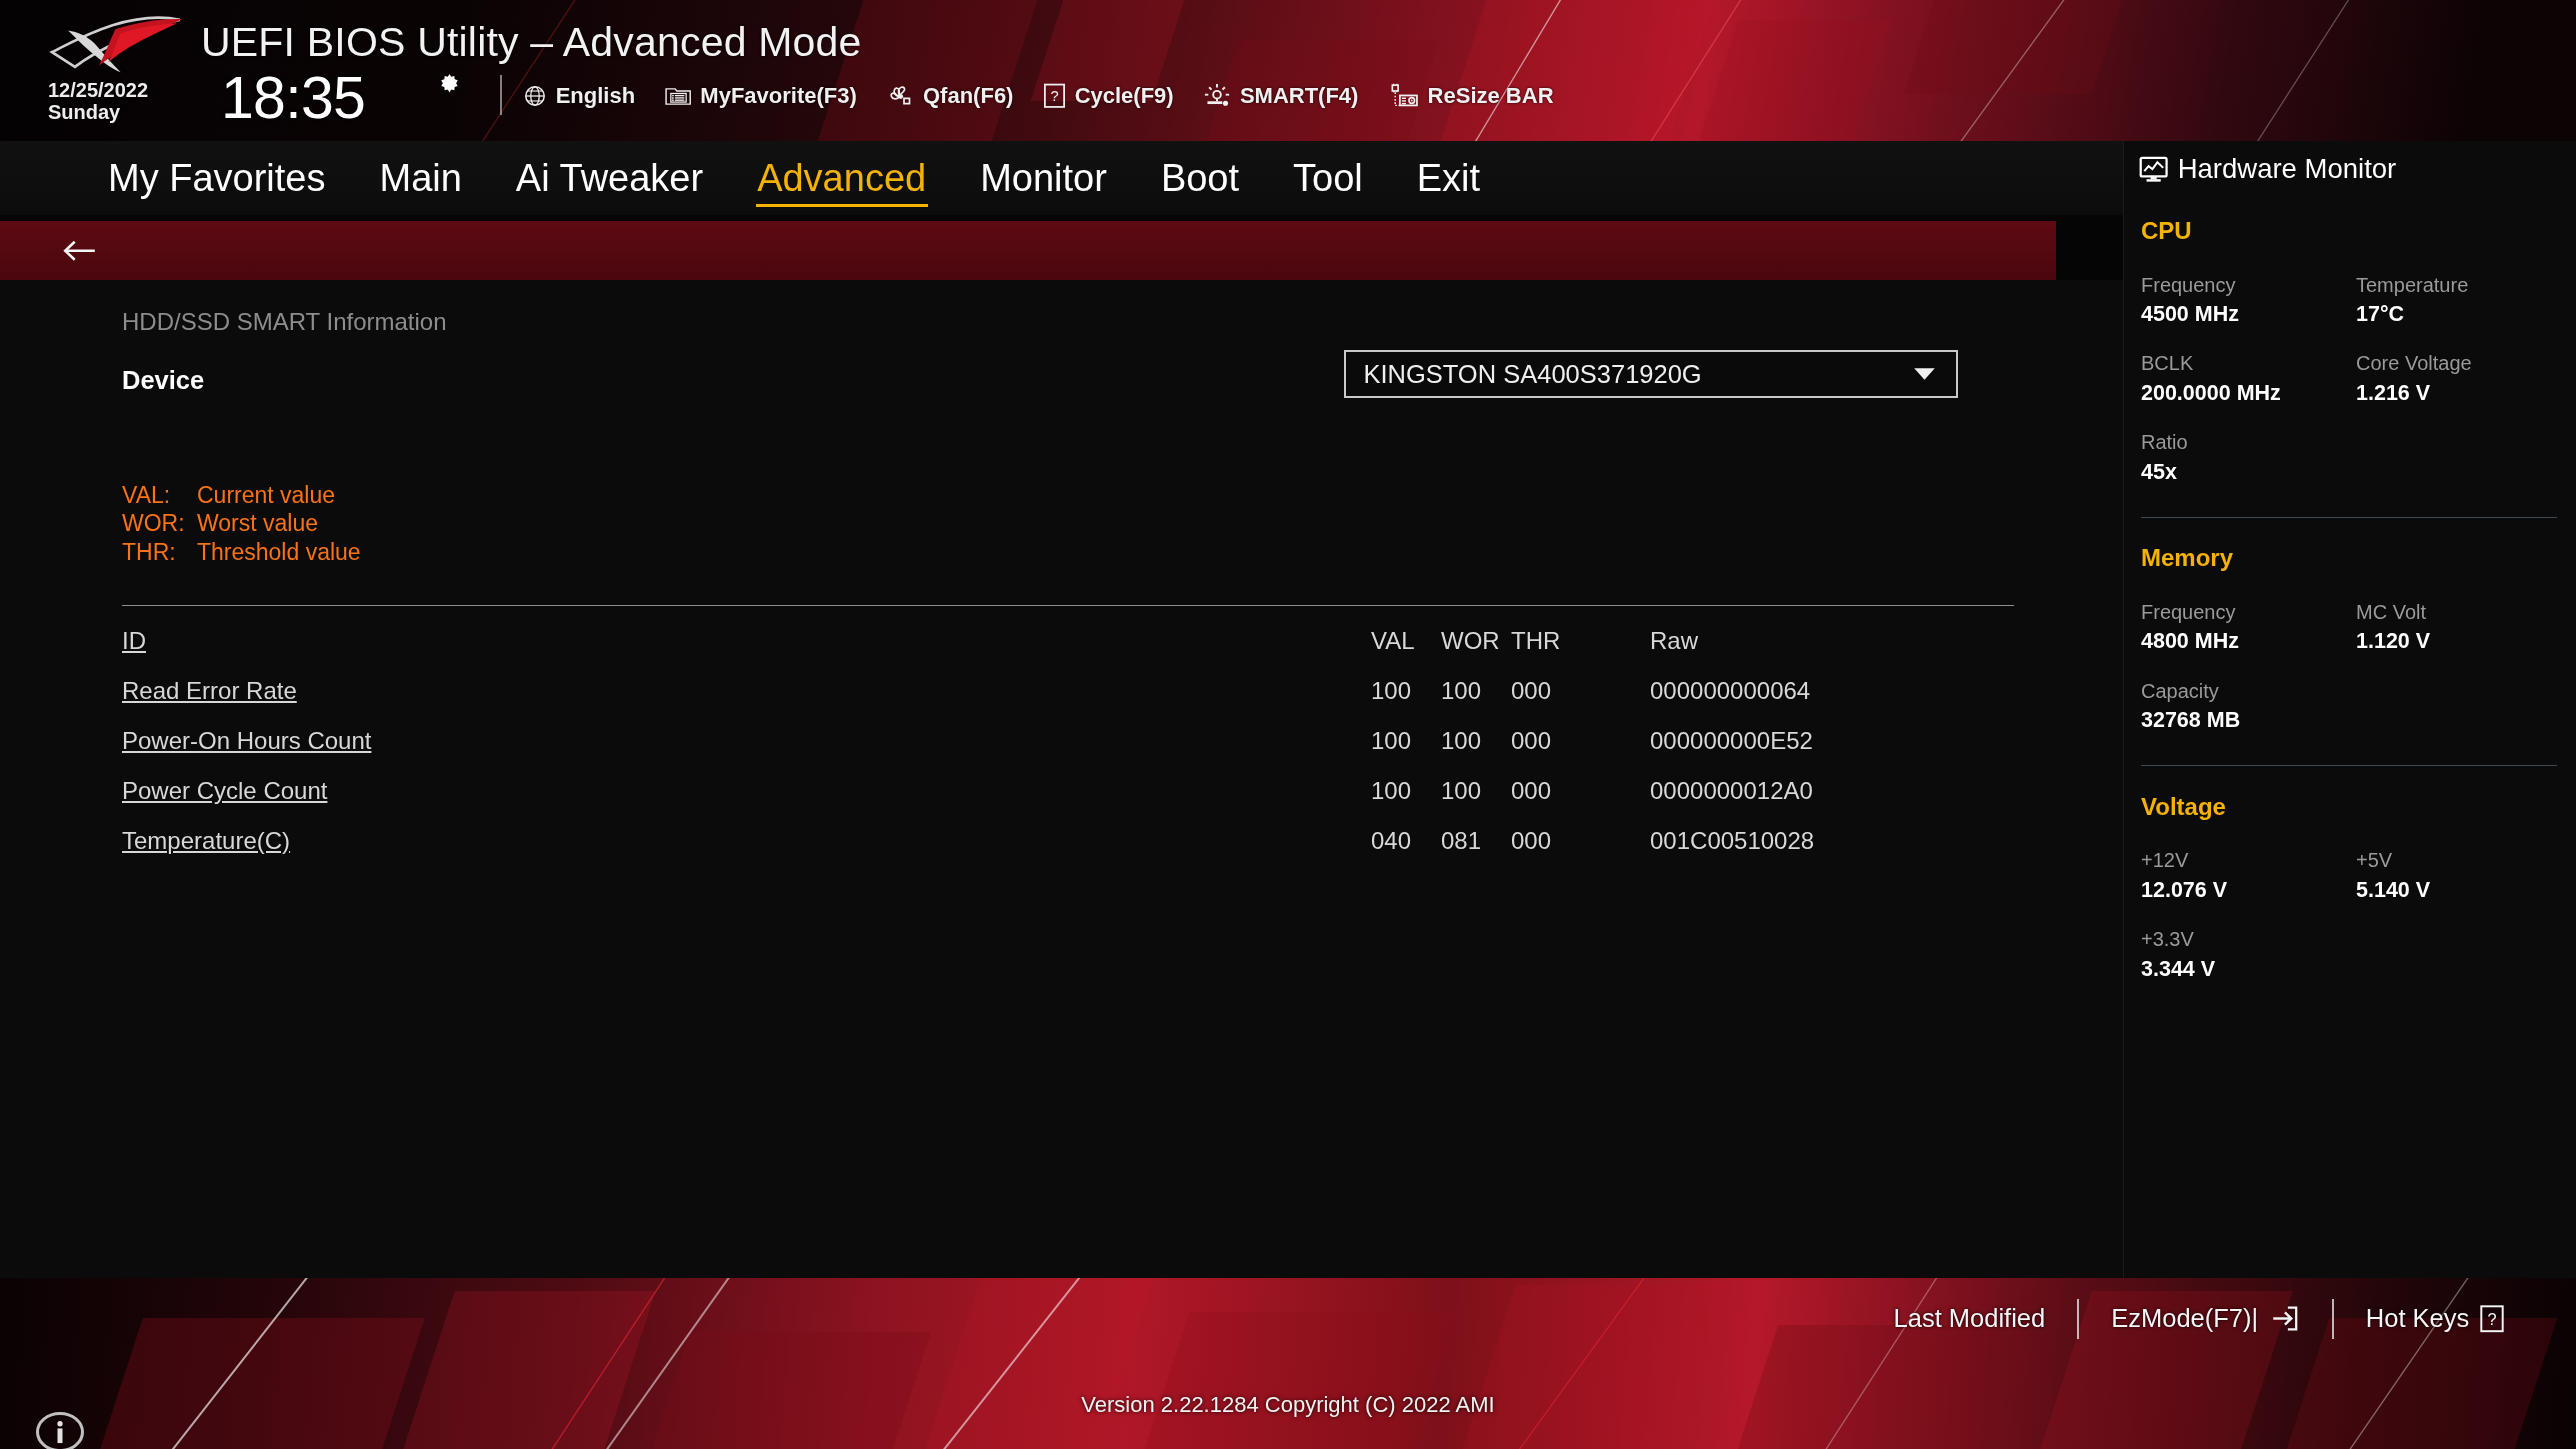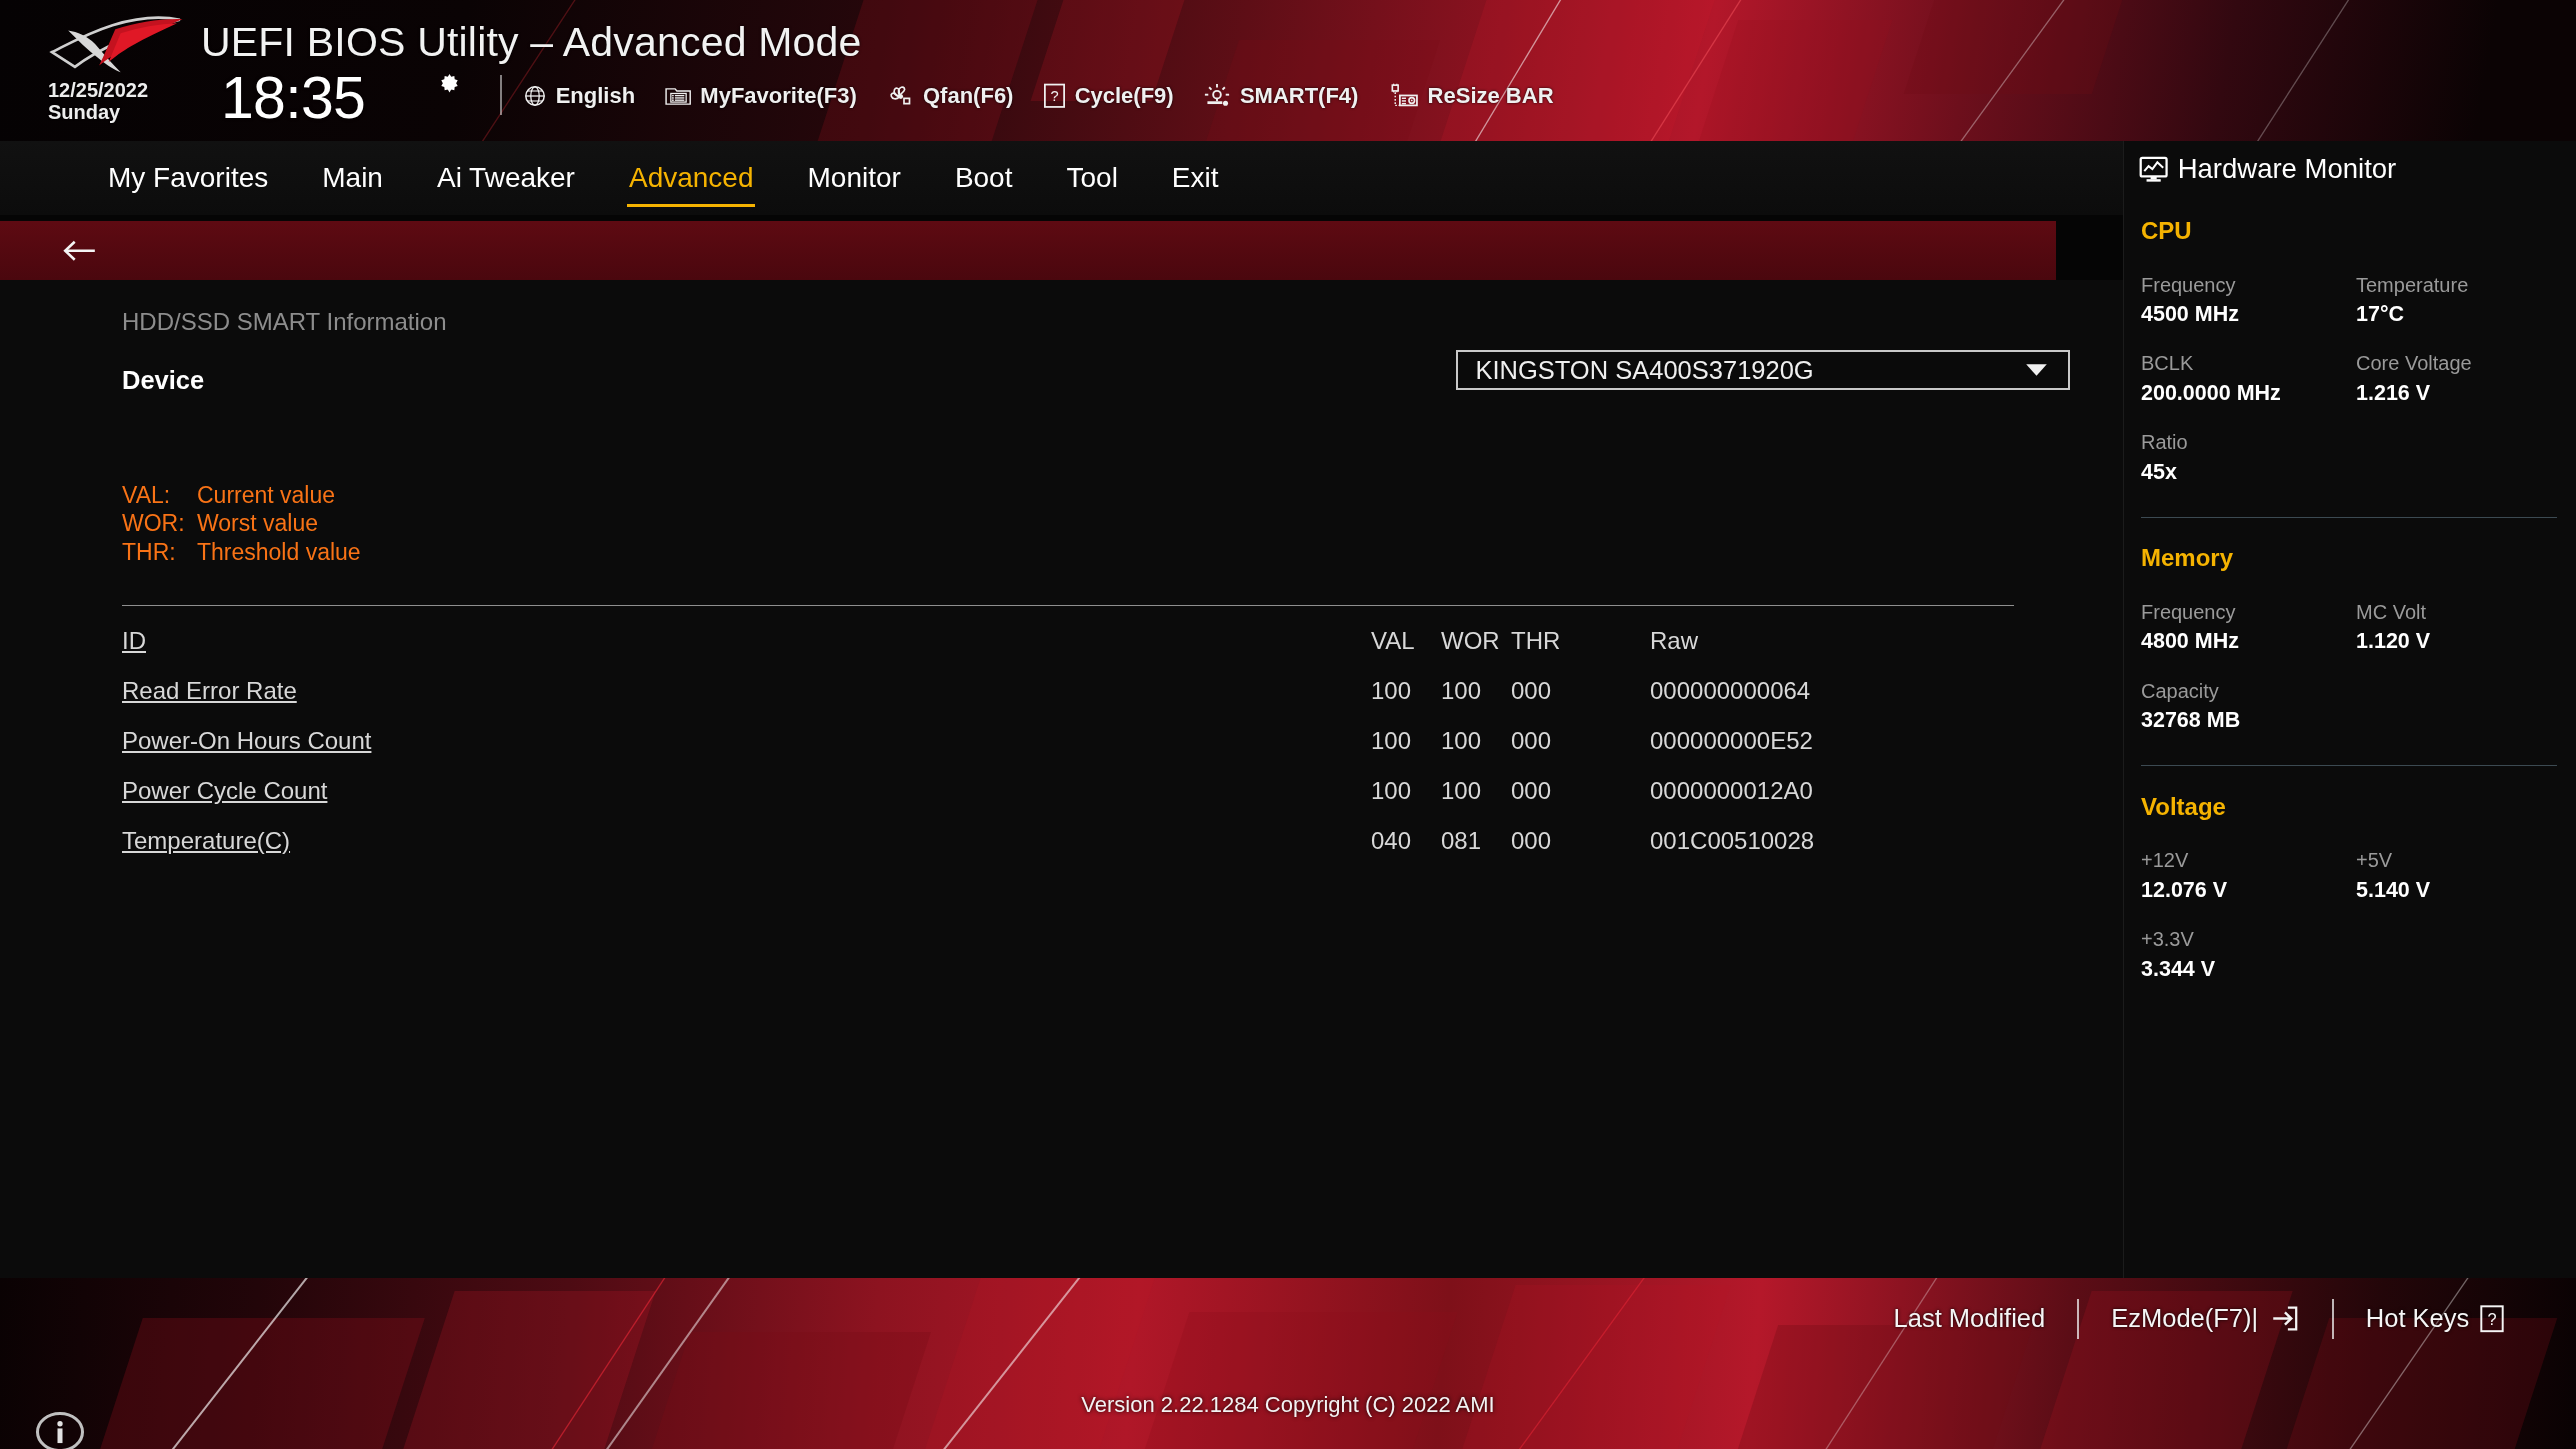--- a/index.html
+++ b/index.html
@@ -51,21 +51,21 @@
   .tool .lbl { font-size:22px; color:#f0f0f0; font-weight:600; white-space:nowrap; text-shadow:0 0 2.7px rgba(0,0,0,.9); }
   .tool svg { display:block; }
 
   
   .navbar {
     position:absolute; left:0; top:141px; width:2576px; height:74px;
     background:linear-gradient(180deg,#111111 0%, #0c0c0c 100%);
   }
   .navtabs { position:absolute; left:81px; top:0; height:74px; display:flex; align-items:center; gap:0; }
   .navtab {
-    font-size:28px; color:#ffffff; font-weight:400; padding:8px 27px;
+    font-size:38px; color:#ffffff; font-weight:400; padding:8px 27px;
     position:relative; cursor:pointer; white-space:nowrap; line-height:74px;
   }
   .navtab.active { color:#f5b301; }
   .navtab.active::after {
     content:""; position:absolute; left:25.5px; right:25.5px; bottom:16px;
     height:3.4px; background:#f5b301;
   }
 
   
   .crumb {
@@ -78,22 +78,22 @@
 
   
   .content {
     position:absolute; left:0; top:280px; width:2123px; height:998px;
     background:#0b0b0b;
   }
   .content-inner { position:relative; width:100%; height:100%; }
   .sec-title { position:absolute; left:122px; top:28px; font-size:24px; color:#8d8d8d; }
   .row-device { position:absolute; left:122px; top:86px; font-size:25.5px; color:#ffffff; font-weight:700; }
   .dev-select {
-    position:absolute; left:1456px; top:350px;
-    width:614px; height:40px;
+    position:absolute; left:1344px; top:350px;
+    width:614px; height:48px;
     border:2px solid #c9c9c9; background:#0a0a0a;
     display:flex; align-items:center; cursor:pointer;
   }
   .dev-select .dv-txt { margin-left:17.4px; font-size:25.5px; color:#efefef; font-weight:400; }
   .dev-select .dv-caret { margin-left:auto; margin-right:20px; }
 
   .legend { position:absolute; left:122px; top:201px; }
   .legend .lrow { display:flex; font-size:23px; color:#f97316; line-height:1.23; }
   .legend .lk { width:75px; }
 

